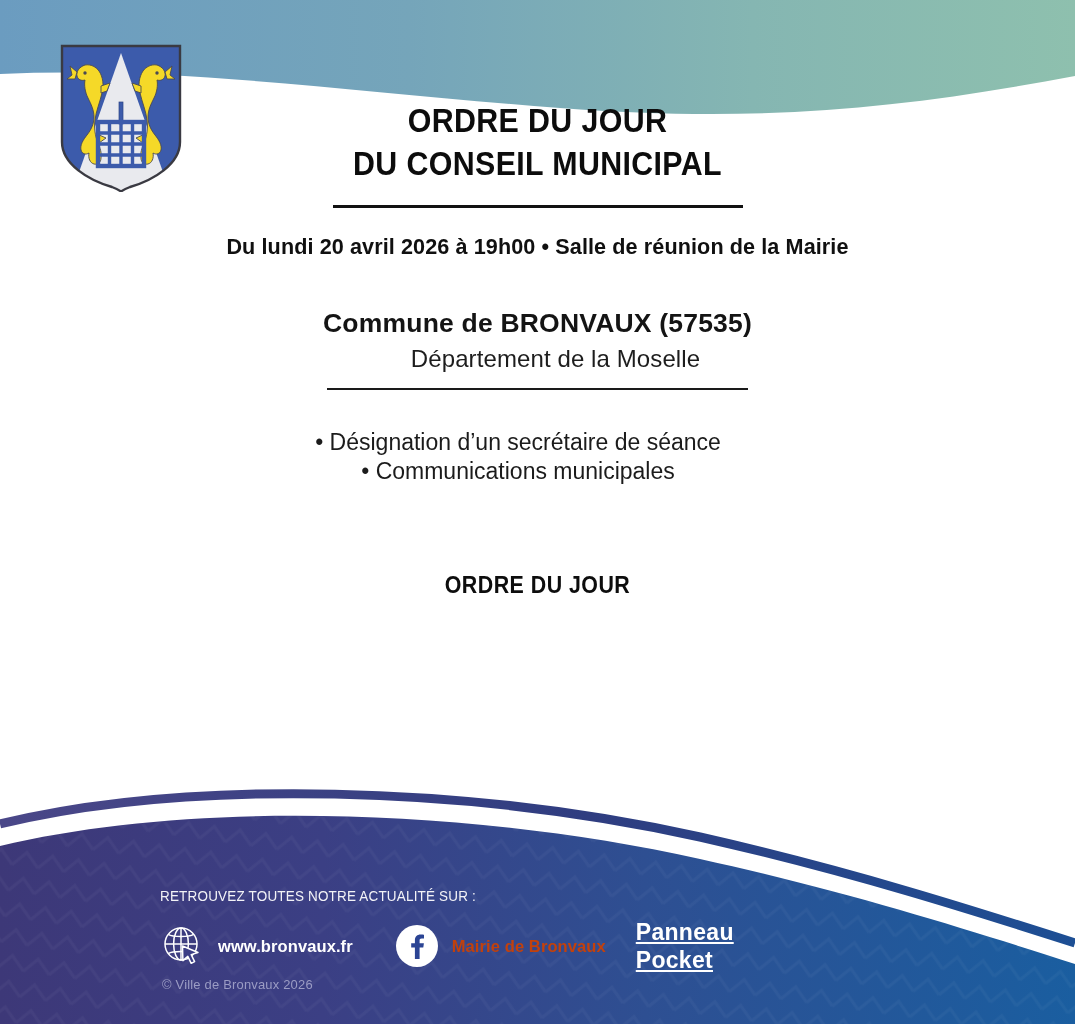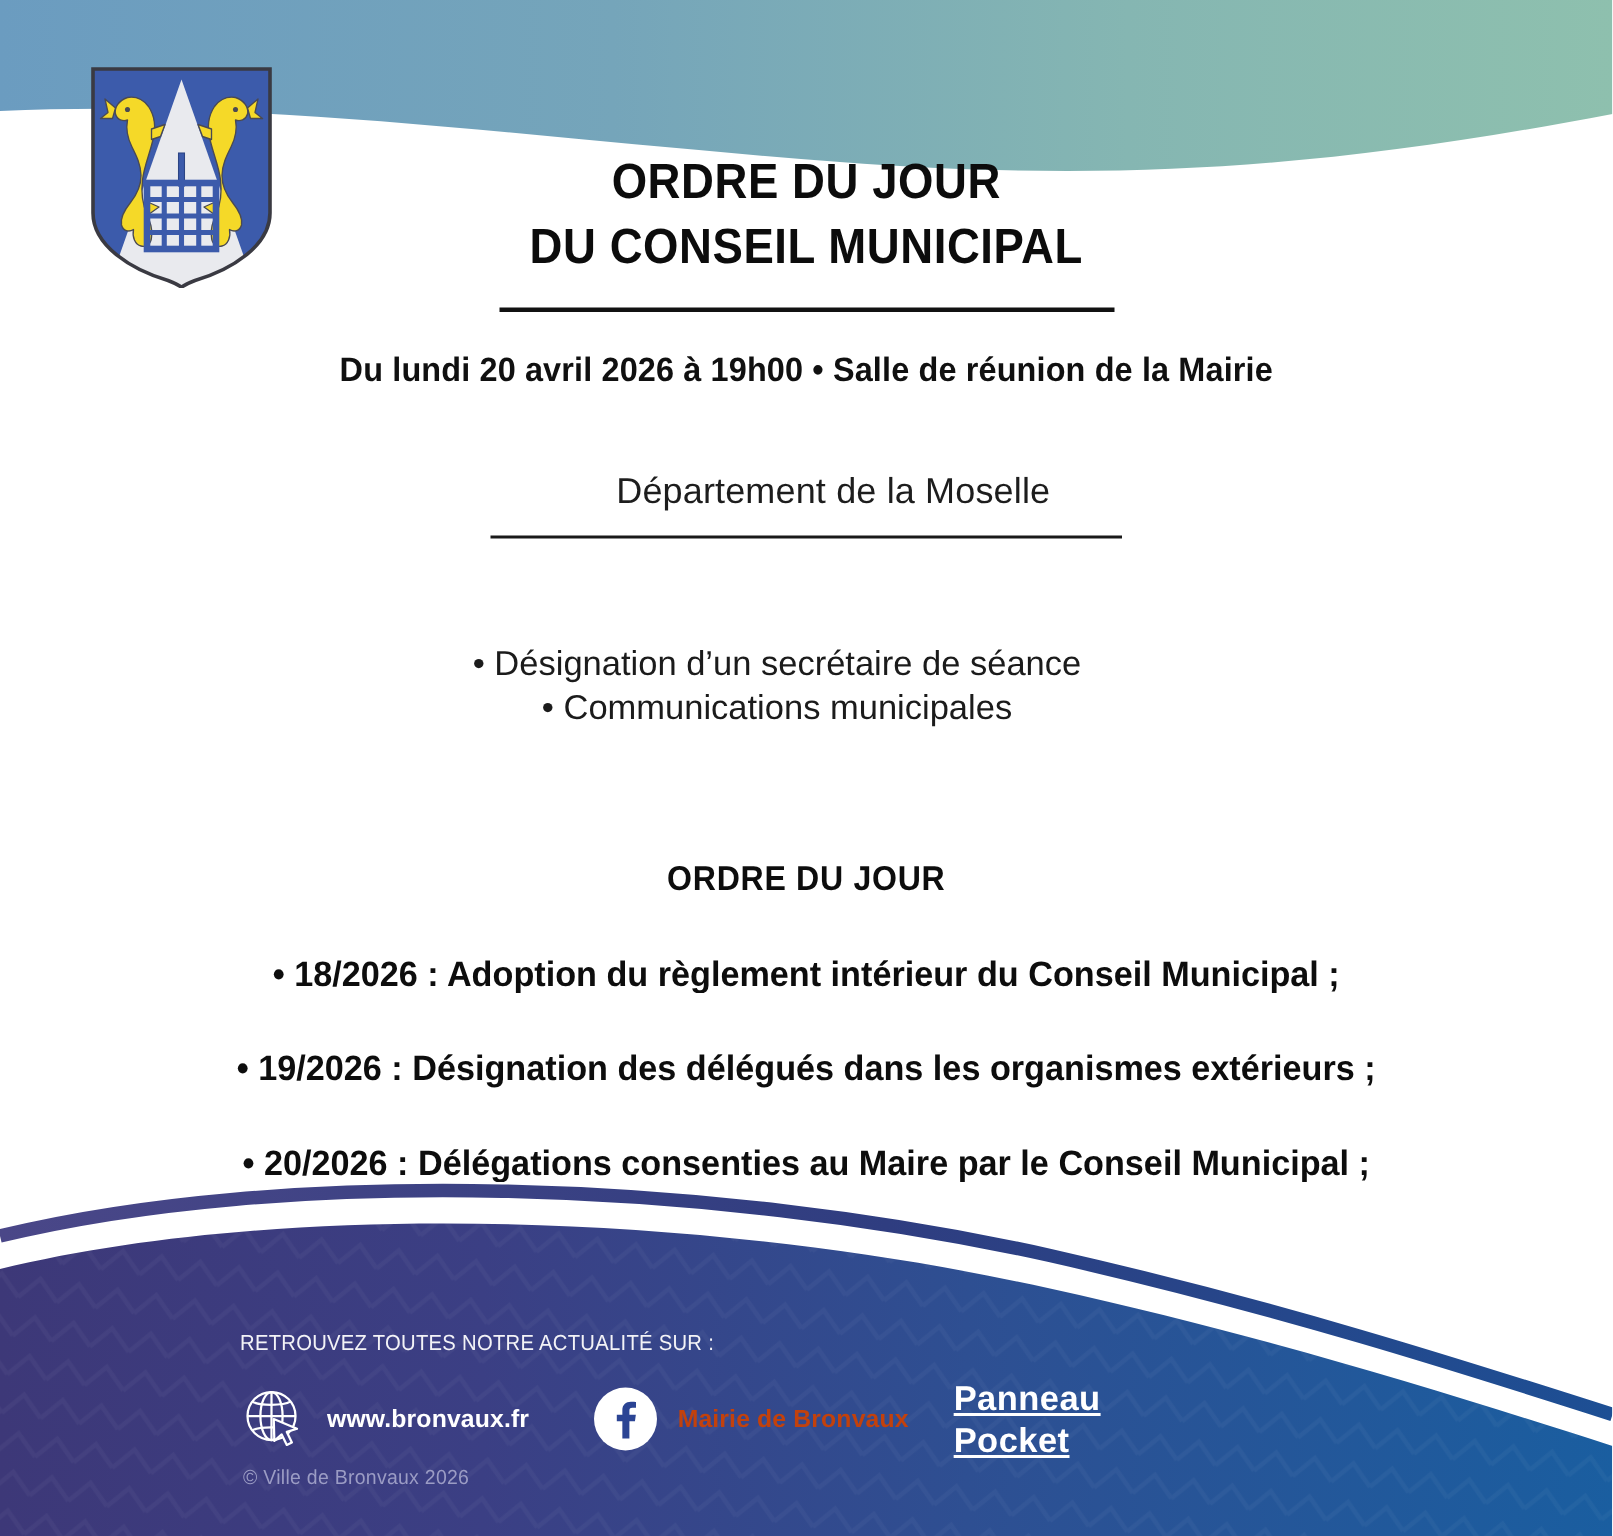--- a/index.html
+++ b/index.html
@@ -325,36 +325,32 @@
   <div class="header-block">
     <div class="doc-title">
       <span class="l1">ORDRE DU JOUR</span>
       <span class="l2">DU CONSEIL MUNICIPAL</span>
     </div>
     <div class="rule-1"></div>
     <div class="meeting-line">Du lundi 20 avril 2026 à 19h00 • Salle de réunion de la Mairie</div>
   </div>
 
   <div class="commune-block">
+    <div class="commune-name">Commune de BRONVAUX (57535)</div>
     <div class="commune-dept">Département de la Moselle</div>
     <div class="rule-2"></div>
   </div>
 
   <div class="prelim-block">
     <div class="prelim-item">• Désignation d’un secrétaire de séance</div>
     <div class="prelim-item">• Communications municipales</div>
   </div>
 
   <div class="agenda-block">
     <div class="agenda-heading">ORDRE DU JOUR</div>
-    <div class="agenda-list">
-      <div class="agenda-item">• 18/2026 : Adoption du règlement intérieur du Conseil Municipal ;</div>
-      <div class="agenda-item">• 19/2026 : Désignation des délégués dans les organismes extérieurs ;</div>
-      <div class="agenda-item">• 20/2026 : Délégations consenties au Maire par le Conseil Municipal ;</div>
-    </div>
   </div>
 
   <div class="footer-wrap">
     <svg viewBox="0 0 1075 260" width="1075" height="260" preserveAspectRatio="none" aria-hidden="true">
       <defs>
         <linearGradient id="footGrad" x1="0" y1="0" x2="1" y2="0">
           <stop offset="0%" stop-color="#3d3878"></stop>
           <stop offset="30%" stop-color="#3b3f84"></stop>
           <stop offset="60%" stop-color="#2e4f92"></stop>
           <stop offset="100%" stop-color="#1a5ea0"></stop>

